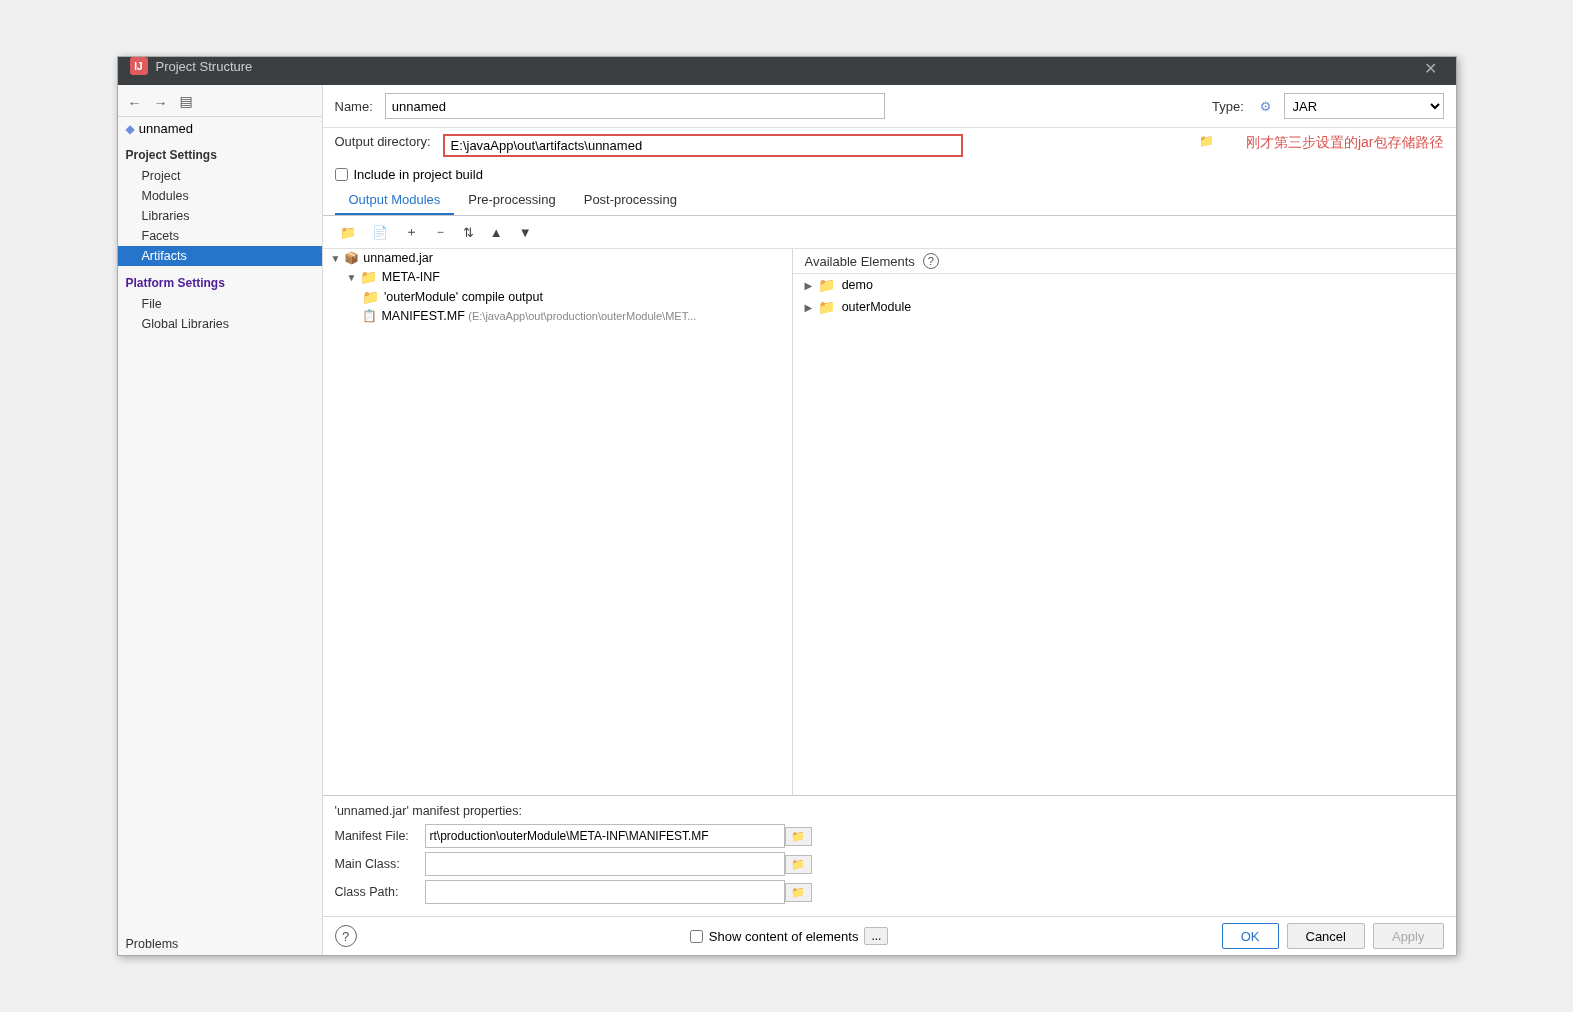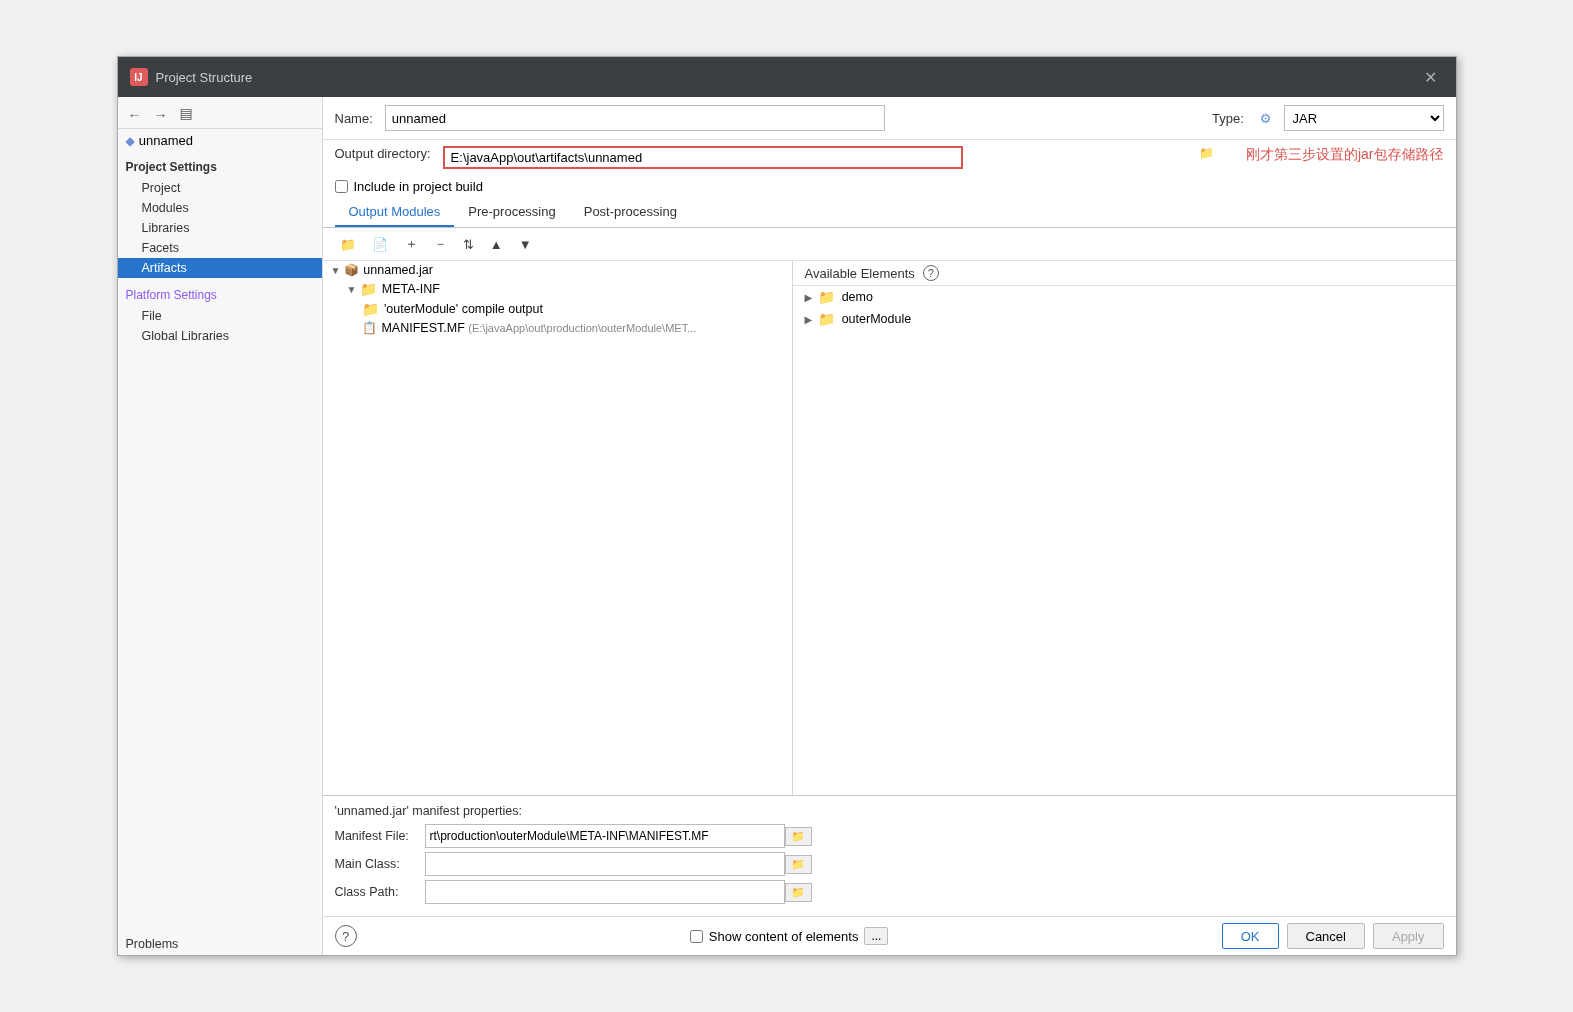--- a/index.html
+++ b/index.html
@@ -17,23 +17,23 @@
       height: 900px;
       background: #fff;
       border: 1px solid #aaa;
       display: flex;
       flex-direction: column;
       box-shadow: 2px 2px 8px rgba(0,0,0,0.3);
     }
     .titlebar {
       background: #3c3f41;
       color: #bbb;
-      height: 40px;
-      display: flex;
-      align-items: center;
+      height: 28px;
+      display: flex;
+      align-items: flex-start;
       padding: 0 12px;
       justify-content: space-between;
       flex-shrink: 0;
     }
     .titlebar-left {
       display: flex;
       align-items: center;
       gap: 8px;
     }
     .titlebar-logo {
@@ -108,23 +108,23 @@
       color: #333;
     }
     .section-sub-item {
       padding: 3px 8px 3px 24px;
       cursor: pointer;
       color: #333;
       font-size: 12.5px;
     }
     .platform-header {
       padding: 10px 8px 4px 8px;
-      font-weight: normal;
+      font-weight: bold;
       font-size: 12px;
-      color: #8b5cf6;
+      color: #4c1d95;
     }
     .problems-item {
       padding: 8px 8px 4px 8px;
       cursor: pointer;
       color: #333;
       font-size: 12.5px;
     }
     
     .right-panel {
       flex: 1;

